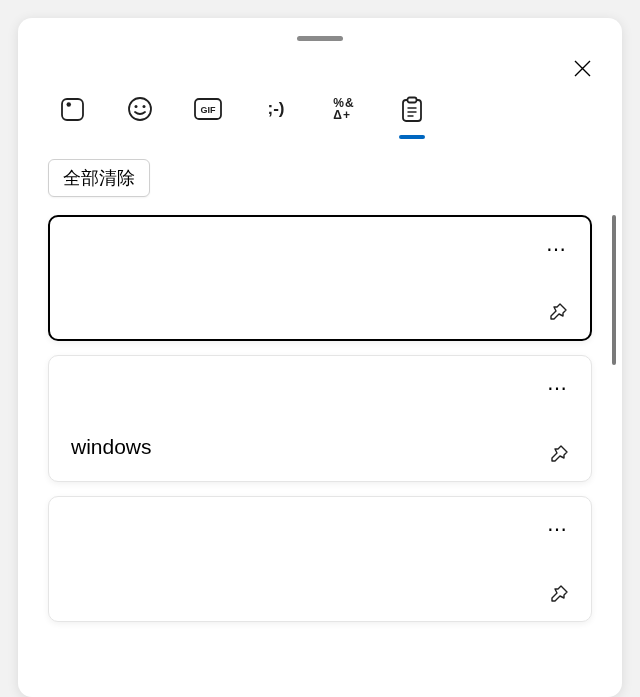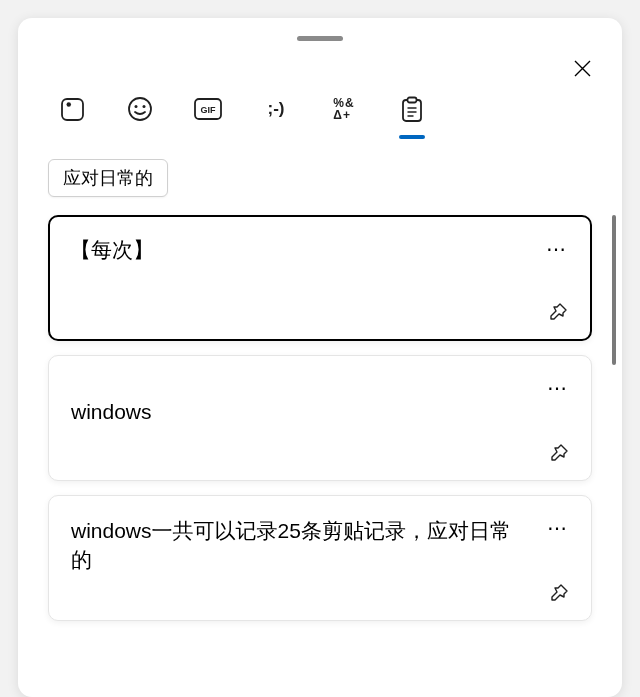--- a/index.html
+++ b/index.html
@@ -39,44 +39,42 @@
         <svg width="22" height="27" viewBox="0 0 22 27">
           <rect x="2" y="4" width="18" height="21" rx="3" stroke="#202020" stroke-width="1.8" fill="none"></rect>
           <rect x="6.5" y="1.5" width="9" height="5" rx="2" stroke="#202020" stroke-width="1.8" fill="#fff"></rect>
           <line x1="6.5" y1="12" x2="15.5" y2="12" stroke="#202020" stroke-width="1.6"></line>
           <line x1="6.5" y1="16" x2="15.5" y2="16" stroke="#202020" stroke-width="1.6"></line>
           <line x1="6.5" y1="20" x2="12.5" y2="20" stroke="#202020" stroke-width="1.6"></line>
         </svg>
       </div>
 </div>
 <div class="hdr">
-<button class="clear-btn">应对日常的</button>
+<button class="clear-btn">全部清除</button>
 </div>
 <div class="list">
 <div class="scroll-ind"></div>
 <div class="card sel">
-<div class="card-text">【每次】</div>
 <div class="more">⋯</div>
 <div class="pin">
           <svg width="19" height="19" viewBox="0 0 19 19">
             <path d="M11 2 L17 8 L14 11 L14 14 L10 12 L5 17 L2 17 L2 14 L7 9 L5 5 L8 5 Z" stroke="#202020" stroke-width="1.4" fill="none" stroke-linejoin="round"></path>
           </svg>
         </div>
 </div>
 <div class="card">
 <div class="more">⋯</div>
-<div class="card-text" style="margin-top:21px">windows</div>
+<div class="card-text" style="margin-top:56px">windows</div>
 <div class="pin">
           <svg width="19" height="19" viewBox="0 0 19 19">
             <path d="M11 2 L17 8 L14 11 L14 14 L10 12 L5 17 L2 17 L2 14 L7 9 L5 5 L8 5 Z" stroke="#202020" stroke-width="1.4" fill="none" stroke-linejoin="round"></path>
           </svg>
         </div>
 </div>
 <div class="card">
-<div class="card-text">windows一共可以记录25条剪贴记录，应对日常的</div>
 <div class="more">⋯</div>
 <div class="pin">
           <svg width="19" height="19" viewBox="0 0 19 19">
             <path d="M11 2 L17 8 L14 11 L14 14 L10 12 L5 17 L2 17 L2 14 L7 9 L5 5 L8 5 Z" stroke="#202020" stroke-width="1.4" fill="none" stroke-linejoin="round"></path>
           </svg>
         </div>
 </div>
 </div>
 </div>
 

